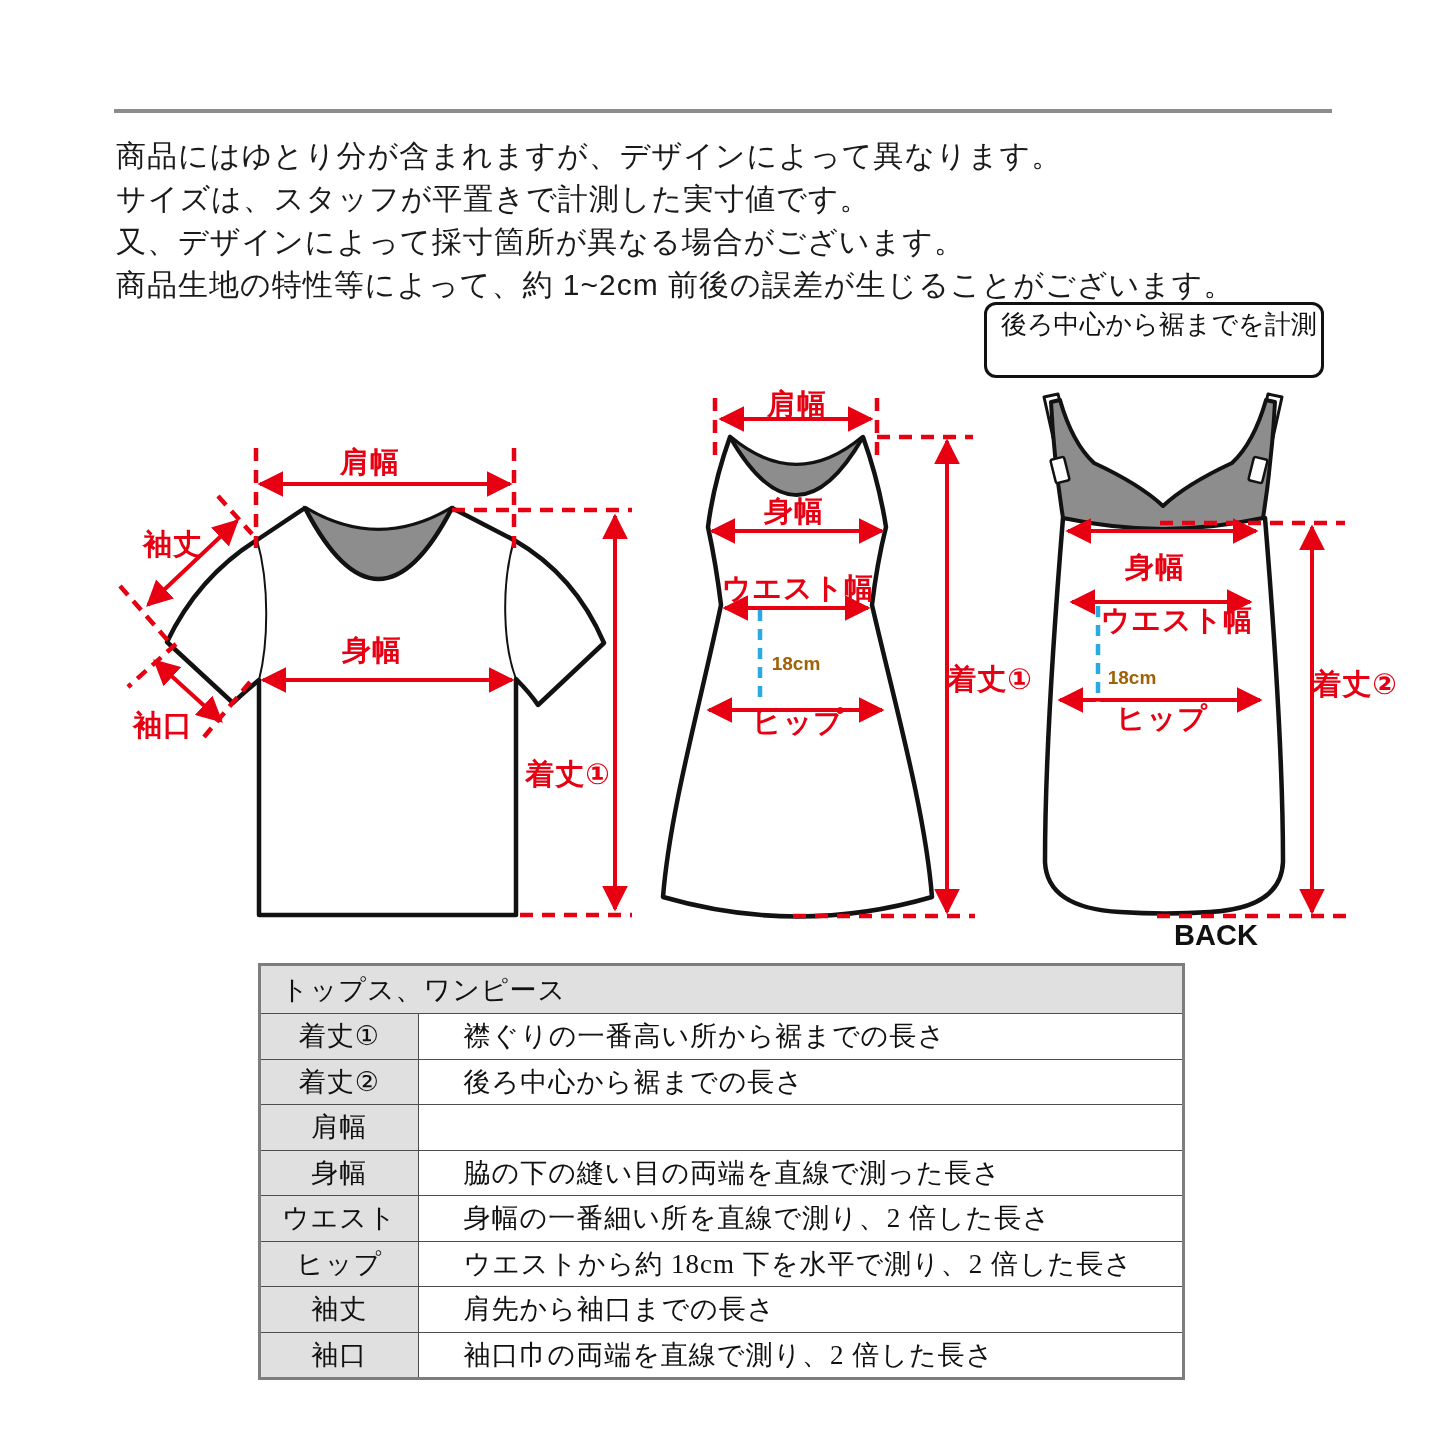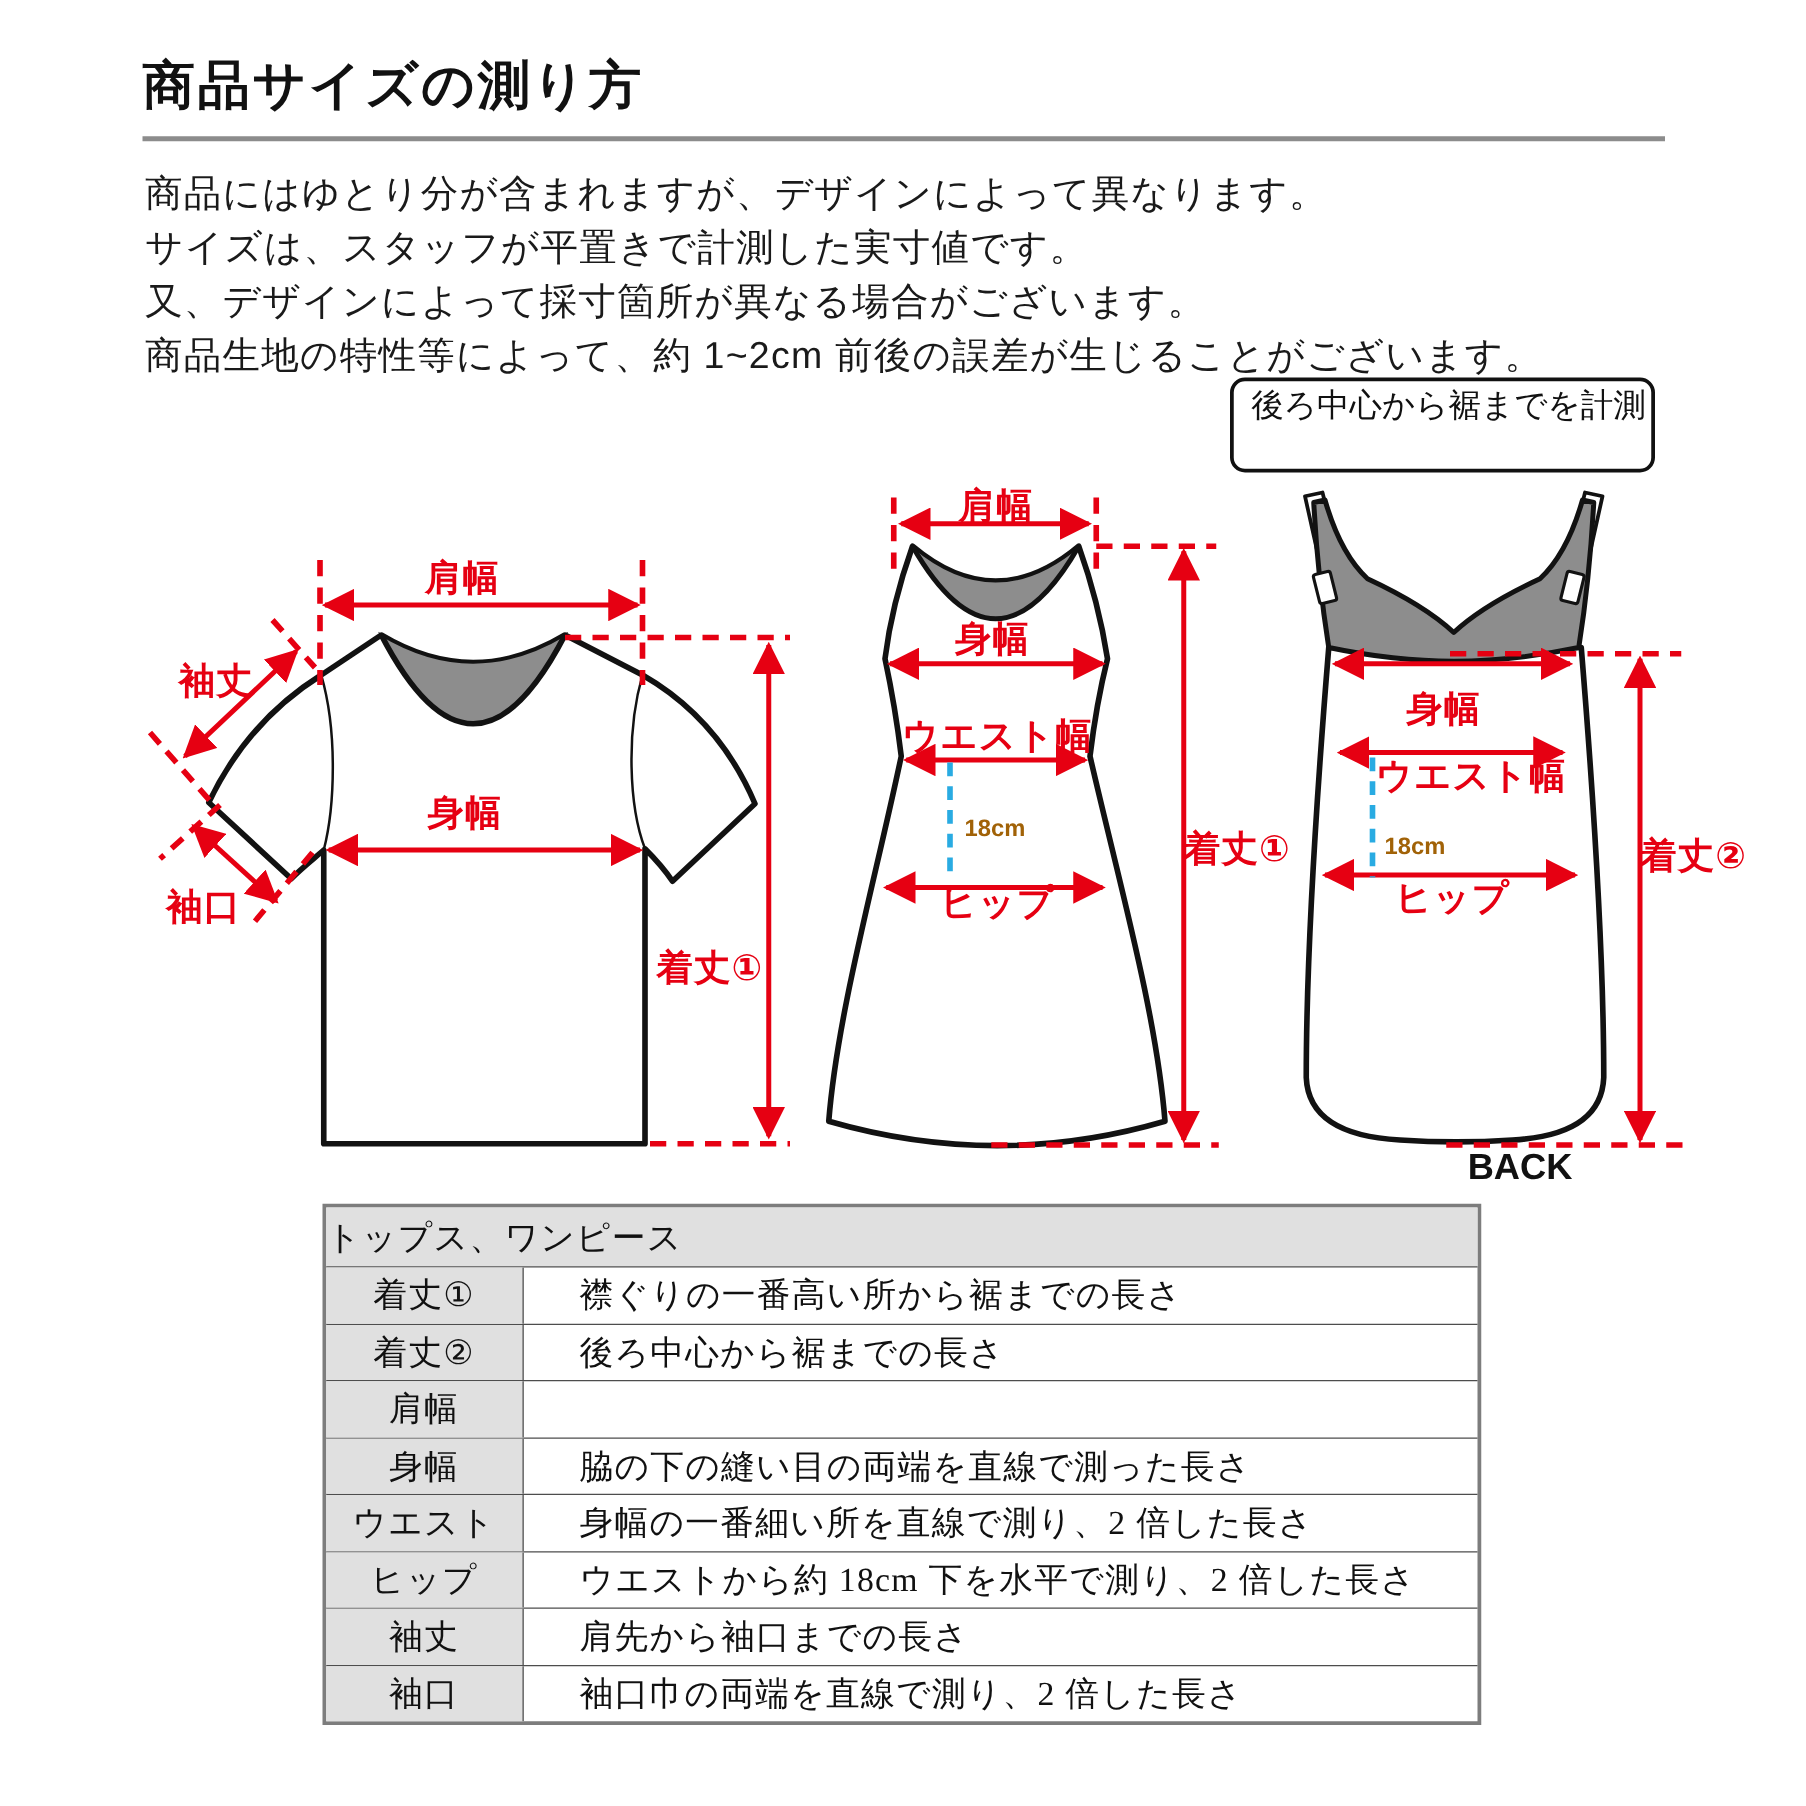--- a/index.html
+++ b/index.html
@@ -35,37 +35,36 @@
   }
   .m-label.blue { color:#a16207; font-size:19px; letter-spacing:0; }
   .m-label.black { color:#111; font-weight:600; font-size:29px; letter-spacing:0; }
   
   .size-table {
     left:258px; top:963px; width:927px; background:#fff;
     border:3px solid #7d7d7d; font-size:27px; color:#111;
   }
   .st-header {
     height:47px; background:#e0e0e0; display:flex; align-items:center;
-    letter-spacing:1px;
+    padding-left:20px; letter-spacing:1px;
   }
   .st-row { display:flex; height:45.5px; border-top:1.5px solid #4d4d4d; }
   .st-term {
     width:157.5px; background:#e0e0e0; border-right:1.5px solid #4d4d4d;
     display:flex; align-items:center; justify-content:center; letter-spacing:1px;
   }
   .st-desc {
     flex:1; display:flex; align-items:center; padding-left:45px; letter-spacing:1px;font-family:Liberation Serif, serif;
   }
 </style>
 </head>
 <body>
 
 <div class="page">
 
-  <div class="abs page-title">商品サイズの測り方</div>
   <div class="abs title-rule"></div>
 
   <div class="abs intro">
     <div>商品にはゆとり分が含まれますが、デザインによって異なります。</div>
     <div>サイズは、スタッフが平置きで計測した実寸値です。</div>
     <div>又、デザインによって採寸箇所が異なる場合がございます。</div>
     <div>商品生地の特性等によって、約 1~2cm 前後の誤差が生じることがございます。</div>
   </div>
 
   <div class="abs note-box">

